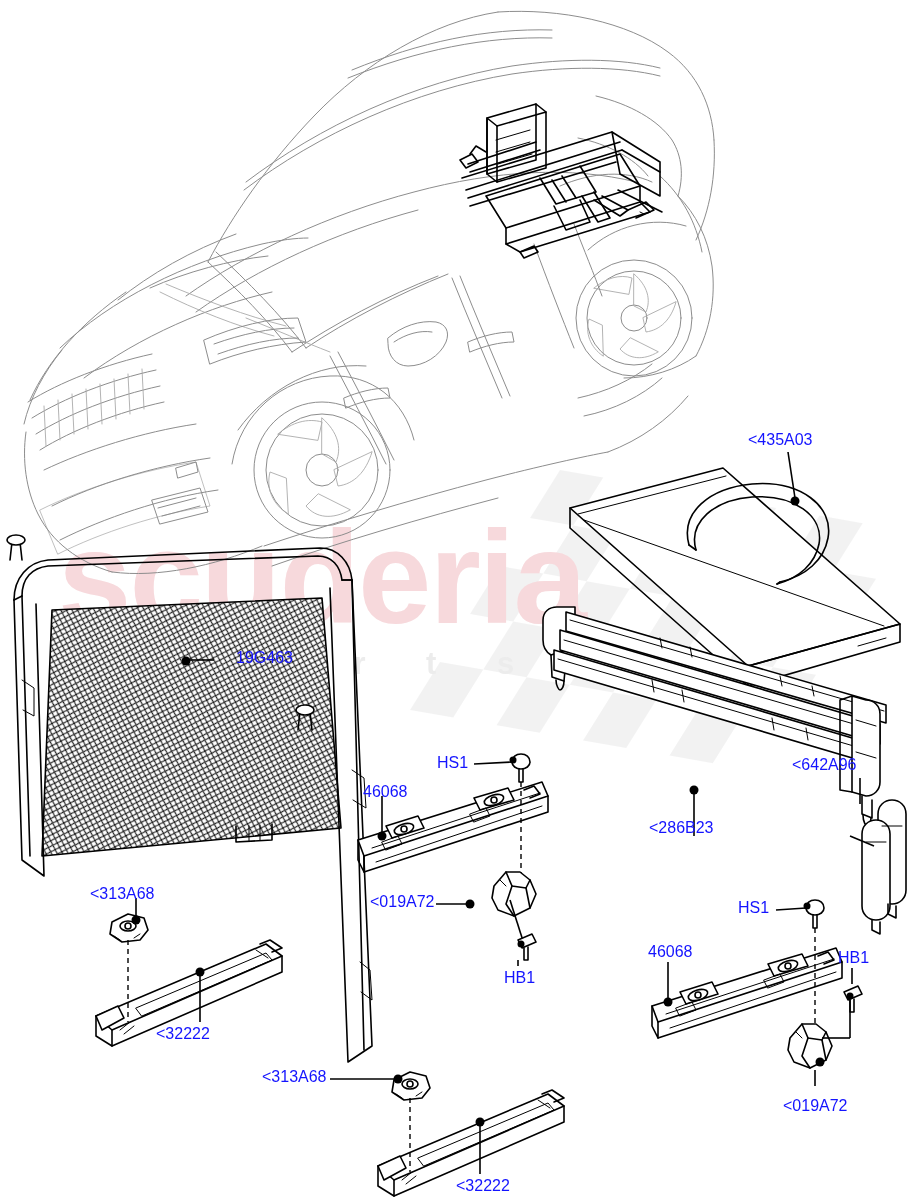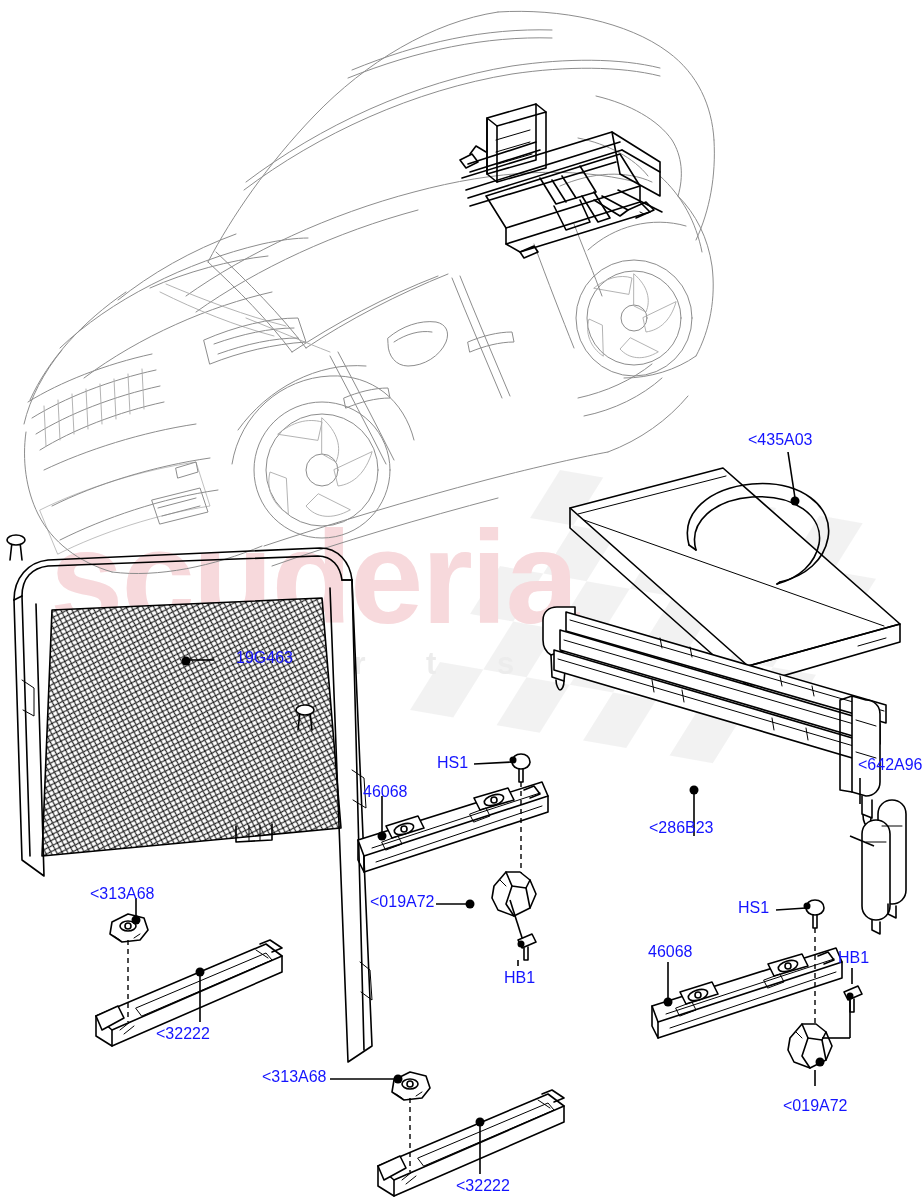--- a/index.html
+++ b/index.html
@@ -6,21 +6,21 @@
   html,body{margin:0;padding:0;background:#ffffff;}
   body{
     font-family:"Liberation Sans", sans-serif;
     width:923px;height:1200px;overflow:hidden;position:relative;
   }
   #stage{position:relative;width:923px;height:1200px;background:#ffffff;overflow:hidden;}
 
   
   .wm{position:absolute;pointer-events:none;user-select:none;}
   #wm-scuderia{
-    left:50px;top:512px;
+    left:58px;top:512px;
     font-size:132px;font-weight:bold;letter-spacing:-2px;
     color:#f7d9dc;line-height:1;
   }
   #wm-parts{
     left:196px;top:648px;
     font-size:31px;font-weight:bold;letter-spacing:26px;
     color:#ececec;line-height:1;
   }
   #wm-flag{
     left:560px;top:470px;width:400px;height:260px;
@@ -449,21 +449,21 @@
       <path class="lead" d="M184 660 L214 660"></path>
       <circle class="dot" cx="186" cy="661" r="4.5"></circle>
       <path class="lead" d="M860 778 L860 804"></path>
       <path class="lead" d="M694 790 L694 836"></path>
       <circle class="dot" cx="694" cy="790" r="4.5"></circle>
     </g>
   </svg>
 
   <div class="lbl" style="left:748px;top:432px">&lt;435A03</div>
   <div class="lbl" style="left:236px;top:650px">19G463</div>
-  <div class="lbl" style="left:858px;top:757px">&lt;642A96</div>
+  <div class="lbl" style="left:792px;top:757px">&lt;642A96</div>
   <div class="lbl" style="left:437px;top:755px">HS1</div>
   <div class="lbl" style="left:363px;top:784px">46068</div>
   <div class="lbl" style="left:649px;top:820px">&lt;286B23</div>
   <div class="lbl" style="left:370px;top:894px">&lt;019A72</div>
   <div class="lbl" style="left:90px;top:886px">&lt;313A68</div>
   <div class="lbl" style="left:504px;top:970px">HB1</div>
   <div class="lbl" style="left:738px;top:900px">HS1</div>
   <div class="lbl" style="left:648px;top:944px">46068</div>
   <div class="lbl" style="left:838px;top:950px">HB1</div>
   <div class="lbl" style="left:156px;top:1026px">&lt;32222</div>

